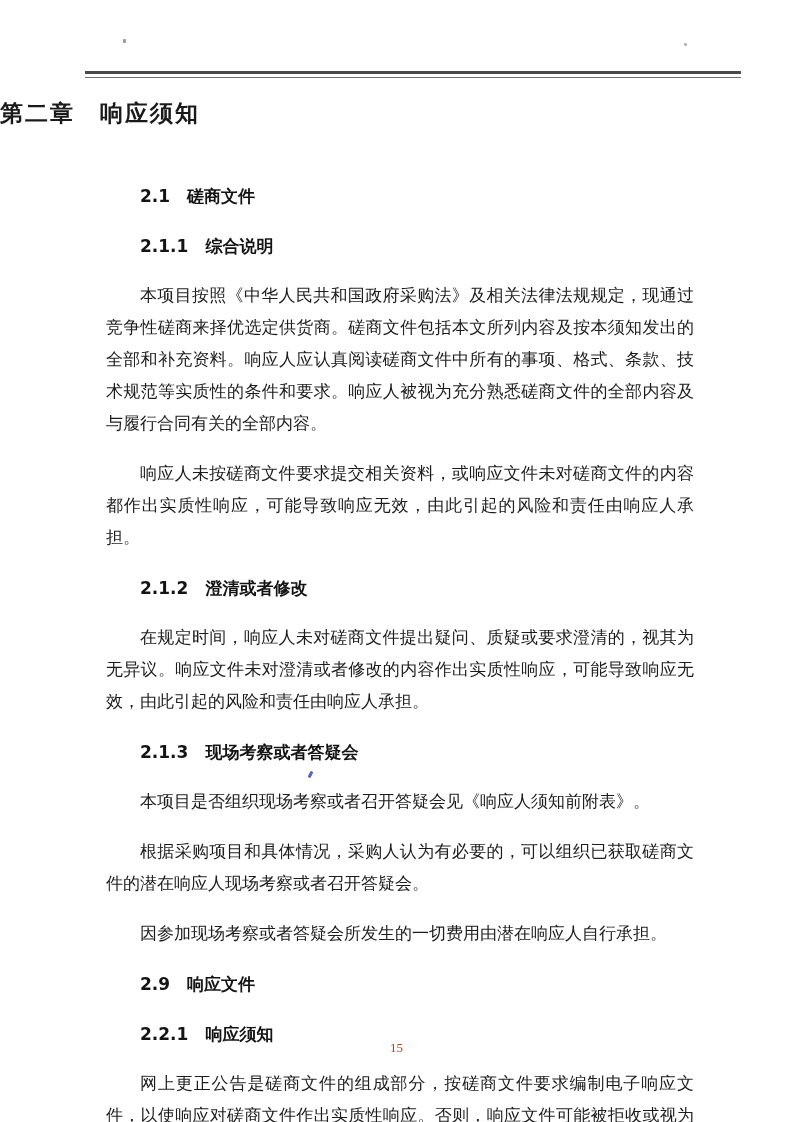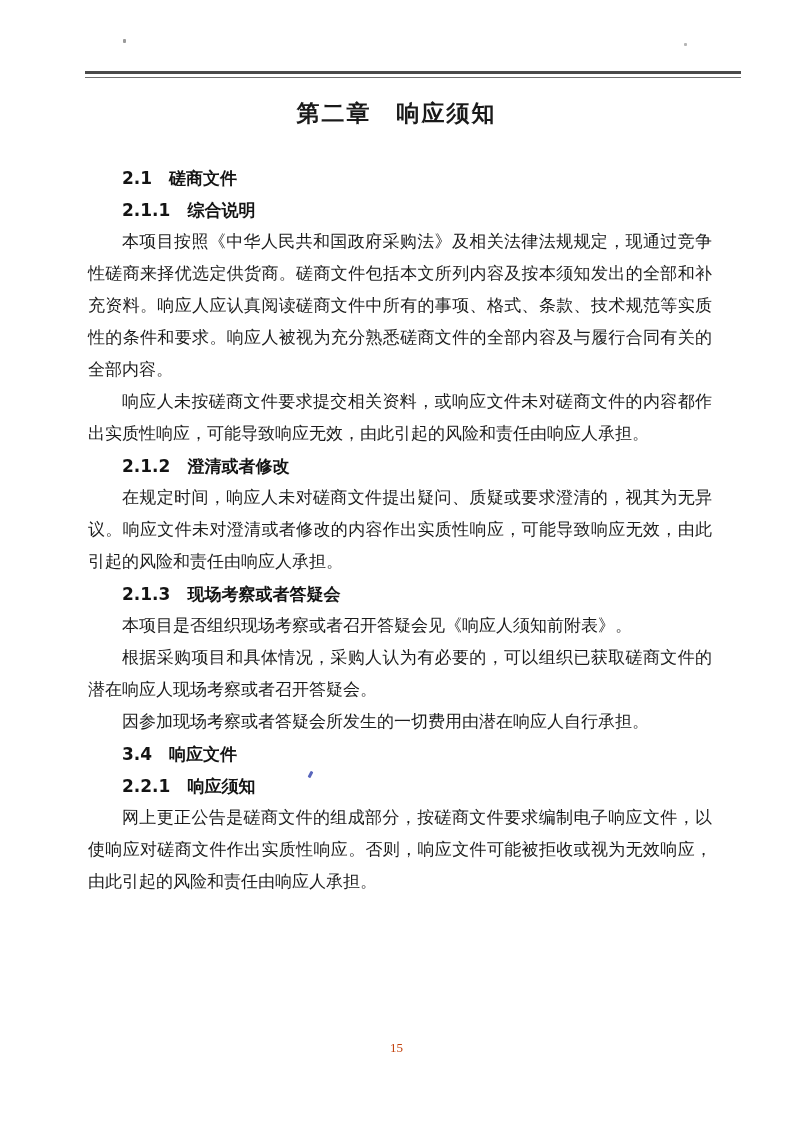--- a/index.html
+++ b/index.html
@@ -18,40 +18,40 @@
     left: 85px; right: 52px; top: 71px;
     height: 3px;
     border-top: 3px solid #4a4a4a;
     border-bottom: 1px solid #6e6e6e;
   }
 
   .chapter-title {
     position: absolute;
     top: 98px; left: 0; right: 0;
     margin: 0;
-    text-align: center;
+    text-align: left;
     font-size: 23px;
     font-weight: 700;
     letter-spacing: 2px;
     color: #1a1a1a;
     font-family: Liberation Serif, serif;
   }
 
   .content {
     position: absolute;
     top: 162px;
     left: 88px;
     width: 624px;
     font-size: 17px;
     line-height: 32px;
     text-align: justify;
     text-justify: inter-ideograph;
   }
   .content p, .content h2, .content h3 {
-    margin: 0; padding: 0;
+    margin: 18px; padding: 0;
     text-indent: 2em;
     font-size: 17px;
     line-height: 32px;
   }
   .heading {
     font-family: "DejaVu Sans", sans-serif;
     font-weight: 700;
     color: #141414;
   }
   .para { font-weight: 400; }
@@ -83,21 +83,21 @@
     <h2 class="heading">2.1　磋商文件</h2>
     <h3 class="heading">2.1.1　综合说明</h3>
     <p class="para">本项目按照《中华人民共和国政府采购法》及相关法律法规规定，现通过竞争性磋商来择优选定供货商。磋商文件包括本文所列内容及按本须知发出的全部和补充资料。响应人应认真阅读磋商文件中所有的事项、格式、条款、技术规范等实质性的条件和要求。响应人被视为充分熟悉磋商文件的全部内容及与履行合同有关的全部内容。</p>
     <p class="para">响应人未按磋商文件要求提交相关资料，或响应文件未对磋商文件的内容都作出实质性响应，可能导致响应无效，由此引起的风险和责任由响应人承担。</p>
     <h3 class="heading">2.1.2　澄清或者修改</h3>
     <p class="para">在规定时间，响应人未对磋商文件提出疑问、质疑或要求澄清的，视其为无异议。响应文件未对澄清或者修改的内容作出实质性响应，可能导致响应无效，由此引起的风险和责任由响应人承担。</p>
     <h3 class="heading">2.1.3　现场考察或者答疑会</h3>
     <p class="para">本项目是否组织现场考察或者召开答疑会见《响应人须知前附表》。</p>
     <p class="para">根据采购项目和具体情况，采购人认为有必要的，可以组织已获取磋商文件的潜在响应人现场考察或者召开答疑会。</p>
     <p class="para">因参加现场考察或者答疑会所发生的一切费用由潜在响应人自行承担。</p>
-    <h2 class="heading">3.4　响应文件</h2>
+    <h2 class="heading">2.9　响应文件</h2>
     <h3 class="heading">2.2.1　响应须知</h3>
     <p class="para">网上更正公告是磋商文件的组成部分，按磋商文件要求编制电子响应文件，以使响应对磋商文件作出实质性响应。否则，响应文件可能被拒收或视为无效响应，由此引起的风险和责任由响应人承担。</p>
   </div>
 
   <div class="footer">
     <span>15</span>
   </div>
 
   <div class="speck speck-a"></div>
   <div class="speck speck-b"></div>

